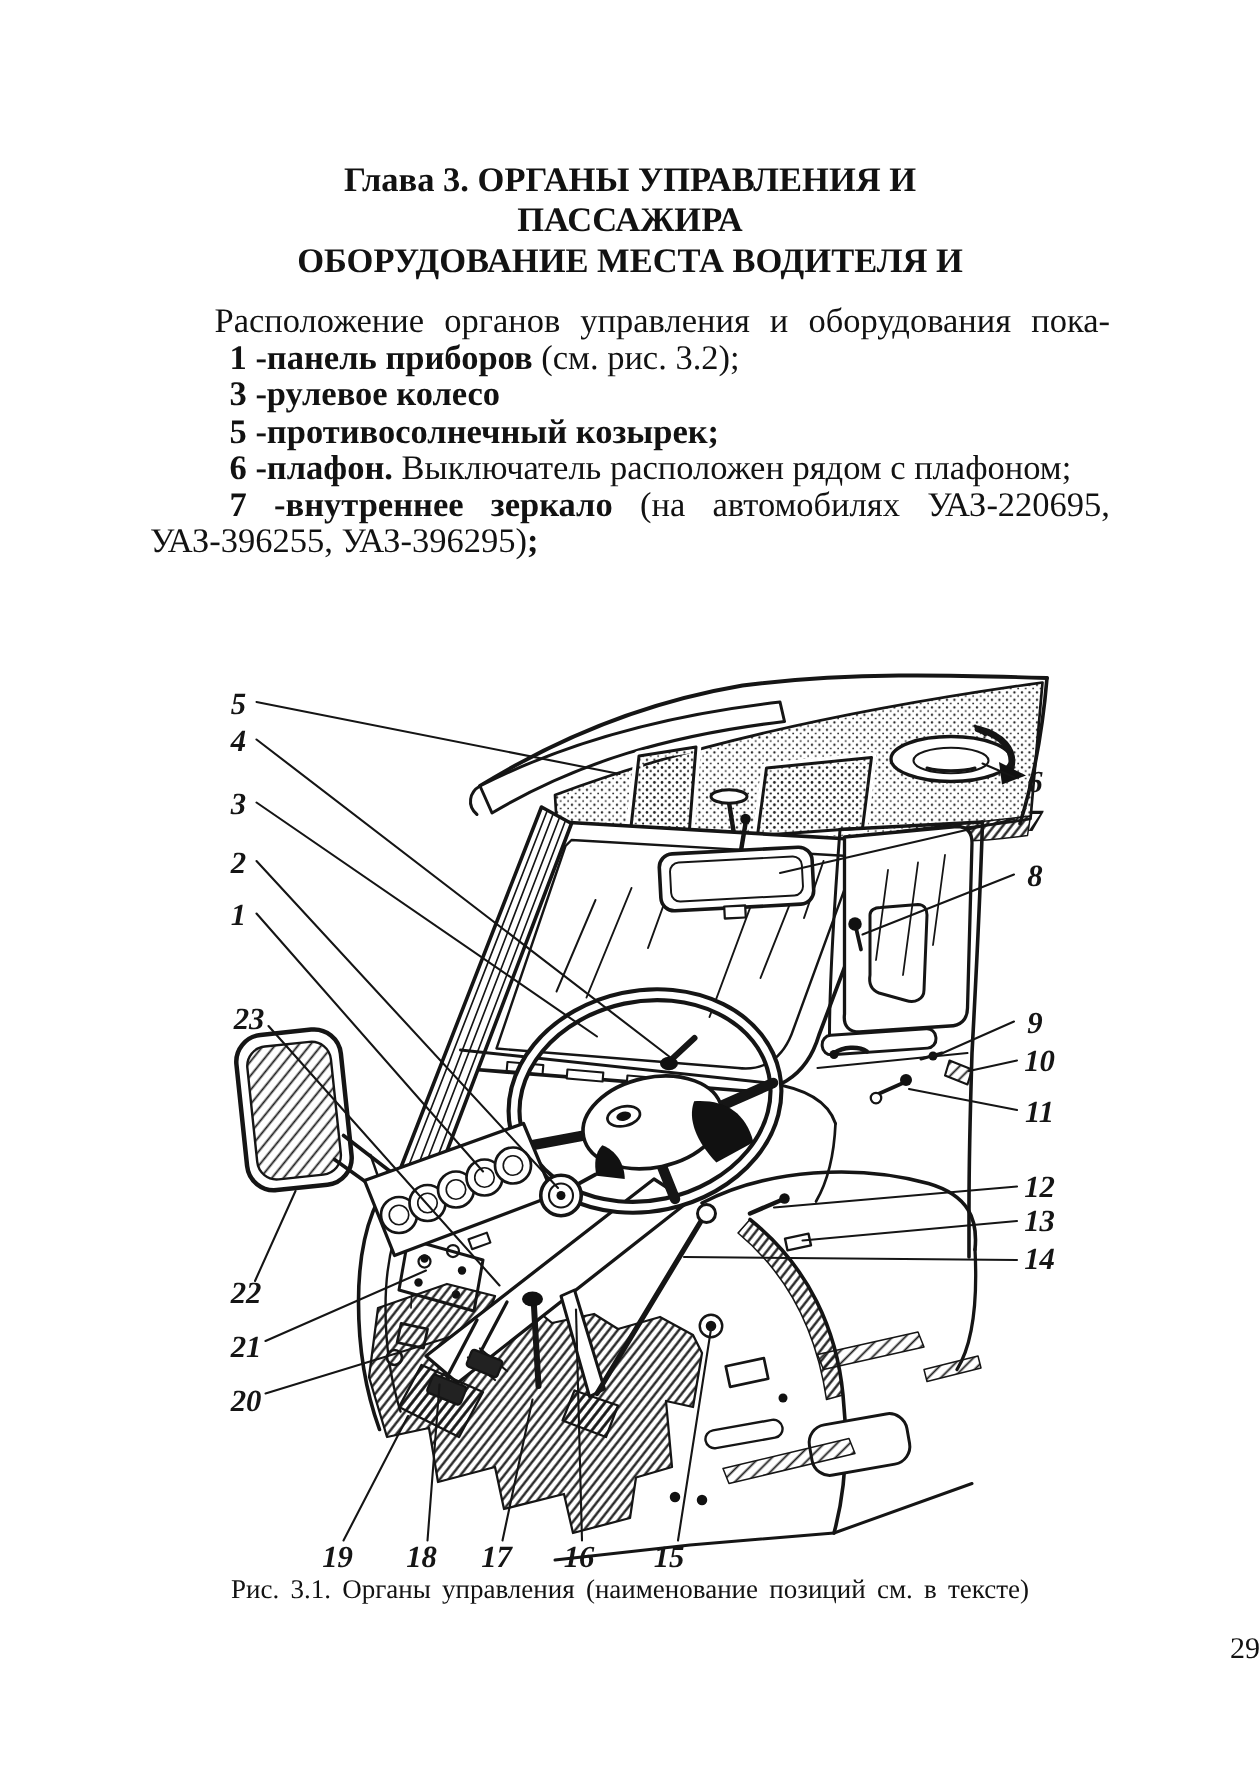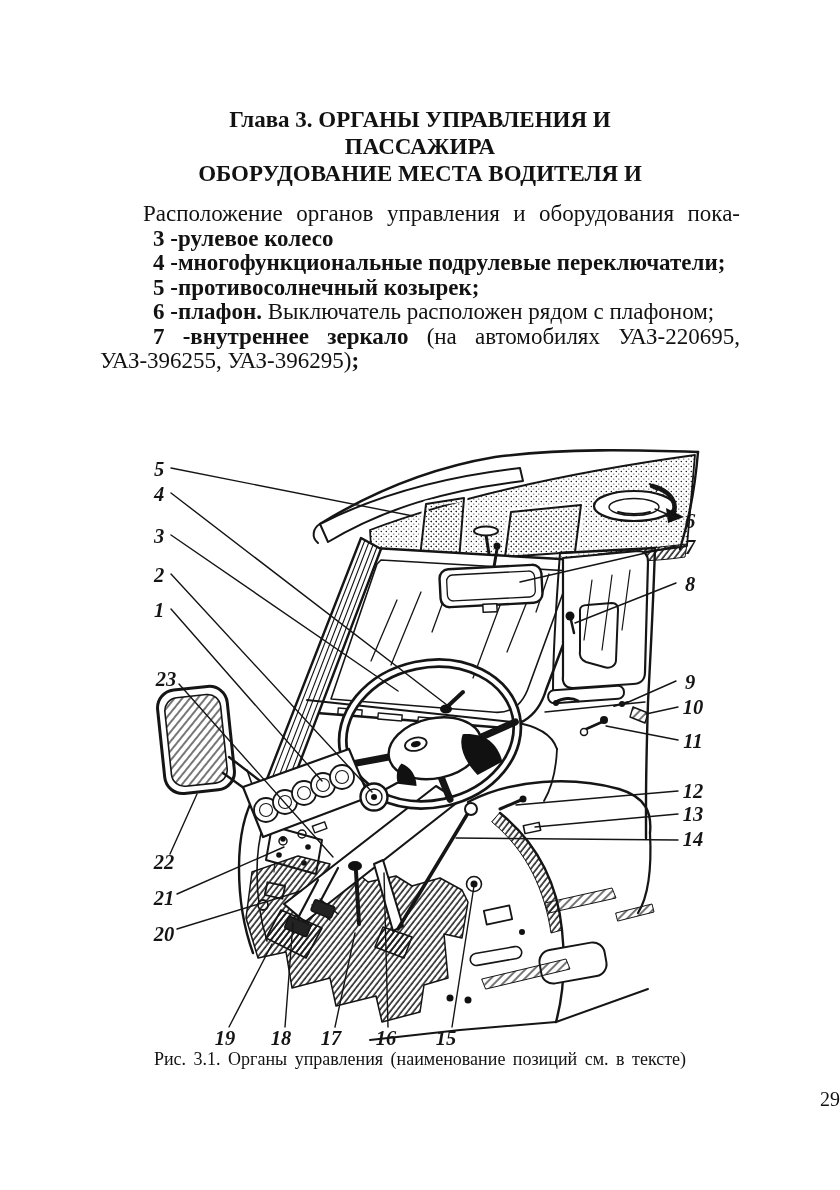--- a/index.html
+++ b/index.html
@@ -25,22 +25,22 @@
   <div class="content">
     <h1 class="heading" id="heading">
         <div>Глава 3. ОРГАНЫ УПРАВЛЕНИЯ И</div>
         <div>ПАССАЖИРА</div>
         <div>ОБОРУДОВАНИЕ МЕСТА ВОДИТЕЛЯ И</div>
       </h1>
     <div class="para" id="intro">
         <div class="tline ind stretch"><span>Расположение органов управления и оборудования пока-</span></div>
       </div>
     <div class="list" id="list">
+        <div class="tline ind"><span class="b">1 -панель приборов</span><span> (см. рис. 3.2);</span></div>
         <div class="tline ind"><span class="b">3 -рулевое колесо</span></div>
-        <div class="tline ind"><span class="b">4 -многофункциональные подрулевые переключатели;</span></div>
         <div class="tline ind"><span class="b">5 -противосолнечный козырек;</span></div>
         <div class="tline ind"><span class="b">6 -плафон.</span><span> Выключатель расположен рядом с плафоном;</span></div>
         <div class="tline ind stretch"><span class="b">7 -внутреннее зеркало</span><span> (на автомобилях УАЗ-220695,</span></div>
         <div class="tline"><span>УАЗ-396255, УАЗ-396295)</span><span class="b">;</span></div>
       </div>
   </div>
 
   <svg id="fig" viewBox="140 440 580 620" stroke="#151515" fill="none" stroke-linecap="round" stroke-linejoin="round">
     <defs>
       <pattern id="dots" width="5" height="5" patternUnits="userSpaceOnUse">

